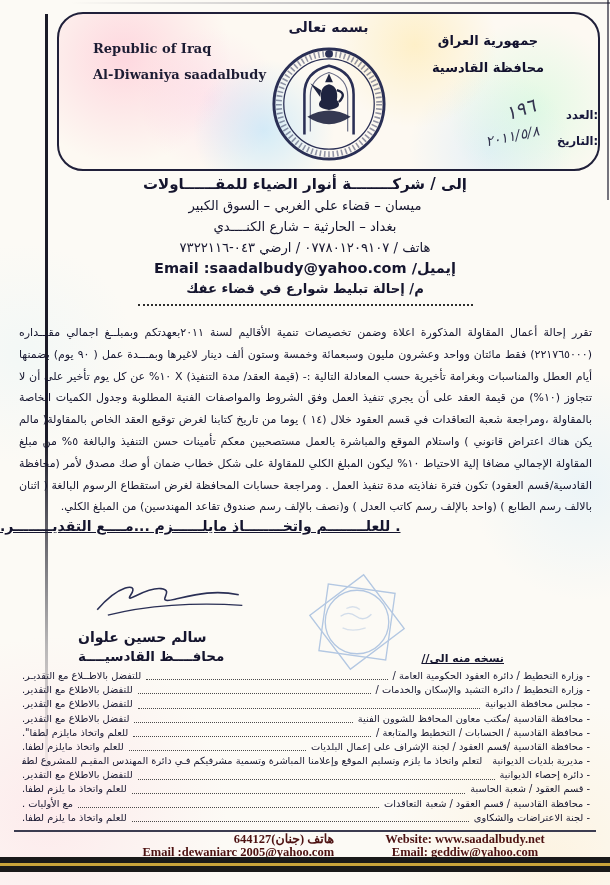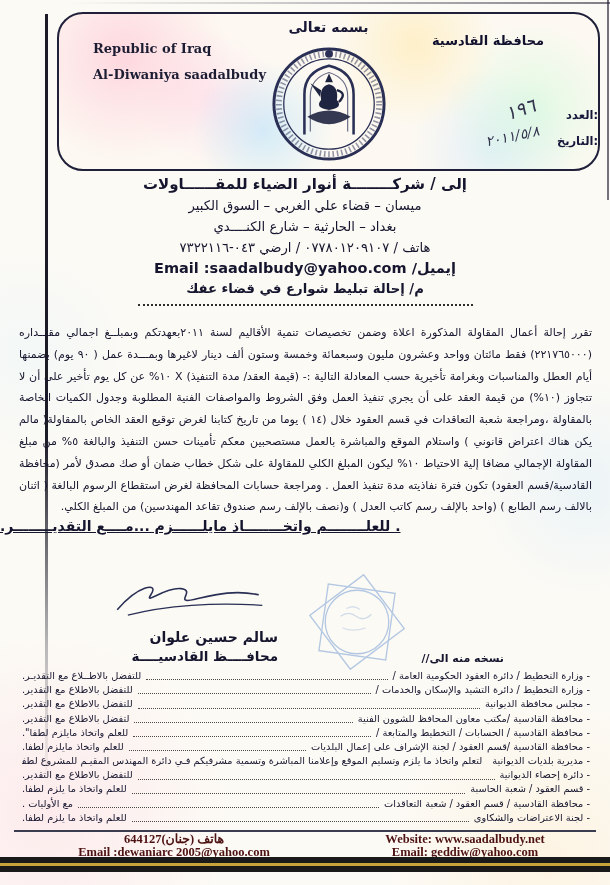--- a/index.html
+++ b/index.html
@@ -56,42 +56,42 @@
   .tender-line{font-weight:bold;font-size:13.5px;line-height:20px;letter-spacing:.3px;}
   .dot-sep{width:335px;margin:3px auto 0;border-bottom:2.5px dotted #2d2d2d;height:2px;}
 
   
   .body-par{position:absolute;top:322px;left:19px;width:573px;direction:rtl;
     text-align:justify;font-size:11px;line-height:21.8px;color:#15152e;}
   .closing{position:absolute;top:497px;left:0;width:100%;text-align:left;direction:rtl;
     font-weight:bold;font-size:14px;text-decoration:underline;margin-top:21px;}
 
   
-  .signature{position:absolute;left:78px;top:578px;width:200px;text-align:right;direction:rtl;}
+  .signature{position:absolute;left:78px;top:578px;width:200px;text-align:left;direction:rtl;}
   .signature .name{font-weight:bold;font-size:14px;line-height:19px;}
   .signature .title{font-weight:bold;font-size:13.5px;line-height:19px;}
   .stamp{position:absolute;left:303px;top:570px;opacity:.85;}
 
   
   .distribution{position:absolute;top:652px;left:22px;width:568px;direction:rtl;}
-  .dist-heading{font-weight:bold;font-size:11px;
+  .dist-heading{font-weight:bold;font-size:11px;text-decoration:underline;
     padding-right:86px;margin-bottom:4px;}
   .dist-row{display:flex;align-items:flex-end;font-size:9.8px;line-height:14.2px;
     height:14.2px;overflow:hidden;white-space:nowrap;}
   .dist-to{flex:0 0 auto;}
   .dist-dots{flex:1 1 auto;min-width:0;border-bottom:1.6px dotted #4a4a4a;margin:0 5px 3px;}
   .dist-note{flex:0 0 auto;}
 
   
   .footer-line{position:absolute;top:830px;left:14px;width:582px;border-top:2px solid #3c3c50;}
   .footer{position:absolute;top:833px;left:14px;width:582px;
     font-family:"Liberation Serif", serif;font-weight:bold;color:#4d1212;}
   .footer .row{display:flex;}
   .footer .cell{text-align:center;font-size:12.5px;line-height:13px;}
-  .footer .c1{width:55%;}
+  .footer .c1{width:55%;text-align:right;}
   .footer .c2{width:45%;}
   .phone-cell{direction:ltr;}
 </style>
 </head>
 <body>
 
 <div class="page">
 
   <div class="edge-left"></div>
   <div class="edge-top"></div>
@@ -114,20 +114,21 @@
         <path d="M41,92 L41,56 Q41,38 60,32 Q79,38 79,56 L79,92" fill="none" stroke="#2a2f55" stroke-width="1.2" opacity=".7"></path>
         <path d="M56,42 L64,42 L60,33 Z" fill="#1f2440"></path>
         <path d="M52,60 Q50,46 60,44 Q70,46 68,60 Q75,68 60,70 Q45,68 52,60 Z" fill="#1f2440"></path>
         <path d="M52,50 L41,43 L51,57 Z" fill="#1f2440"></path>
         <path d="M68,50 Q79,53 70,62" fill="none" stroke="#1f2440" stroke-width="2.4"></path>
         <path d="M38,77 Q60,64 82,77 Q60,92 38,77 Z" fill="#1f2440" opacity=".9"></path>
       </svg>
     </div>
 
     <div class="arabic-head">
+      <div>جمهورية العراق</div>
       <div>محافظة القادسية</div>
     </div>
 
     <div class="meta-label" style="top:94px;">العدد:</div>
     <div class="meta-label" style="top:120px;">التاريخ:</div>
     <div class="hand hand-number">١٩٦</div>
     <div class="hand hand-date" dir="ltr">٢٠١١/٥/٨</div>
   </div>
 
   <div class="addressee">

